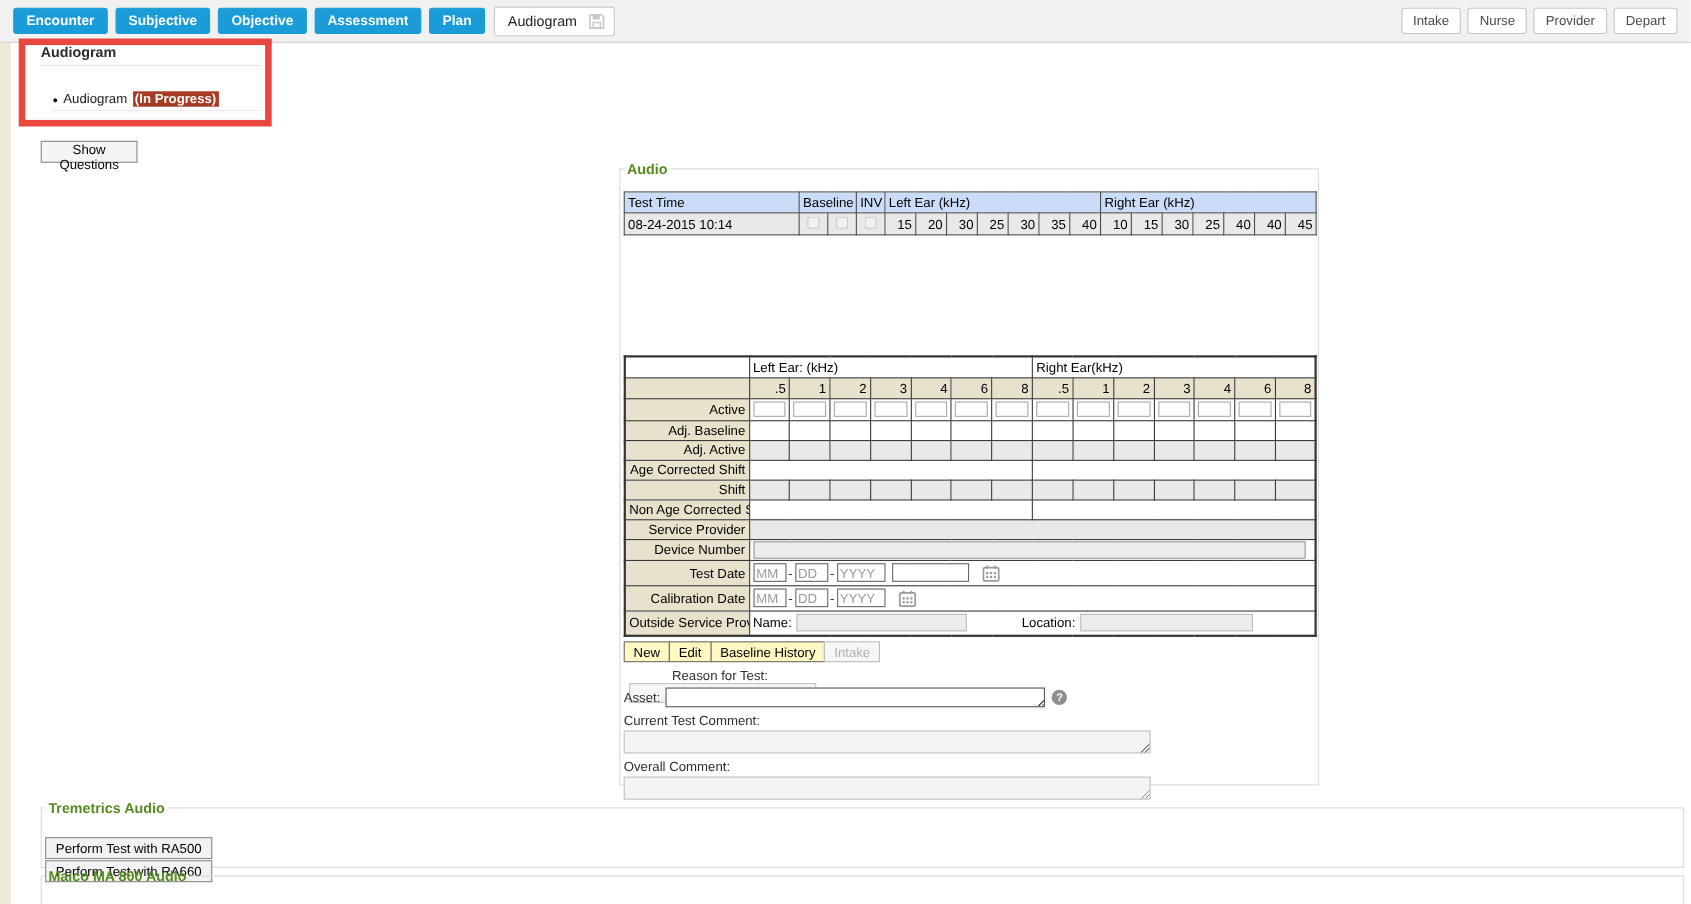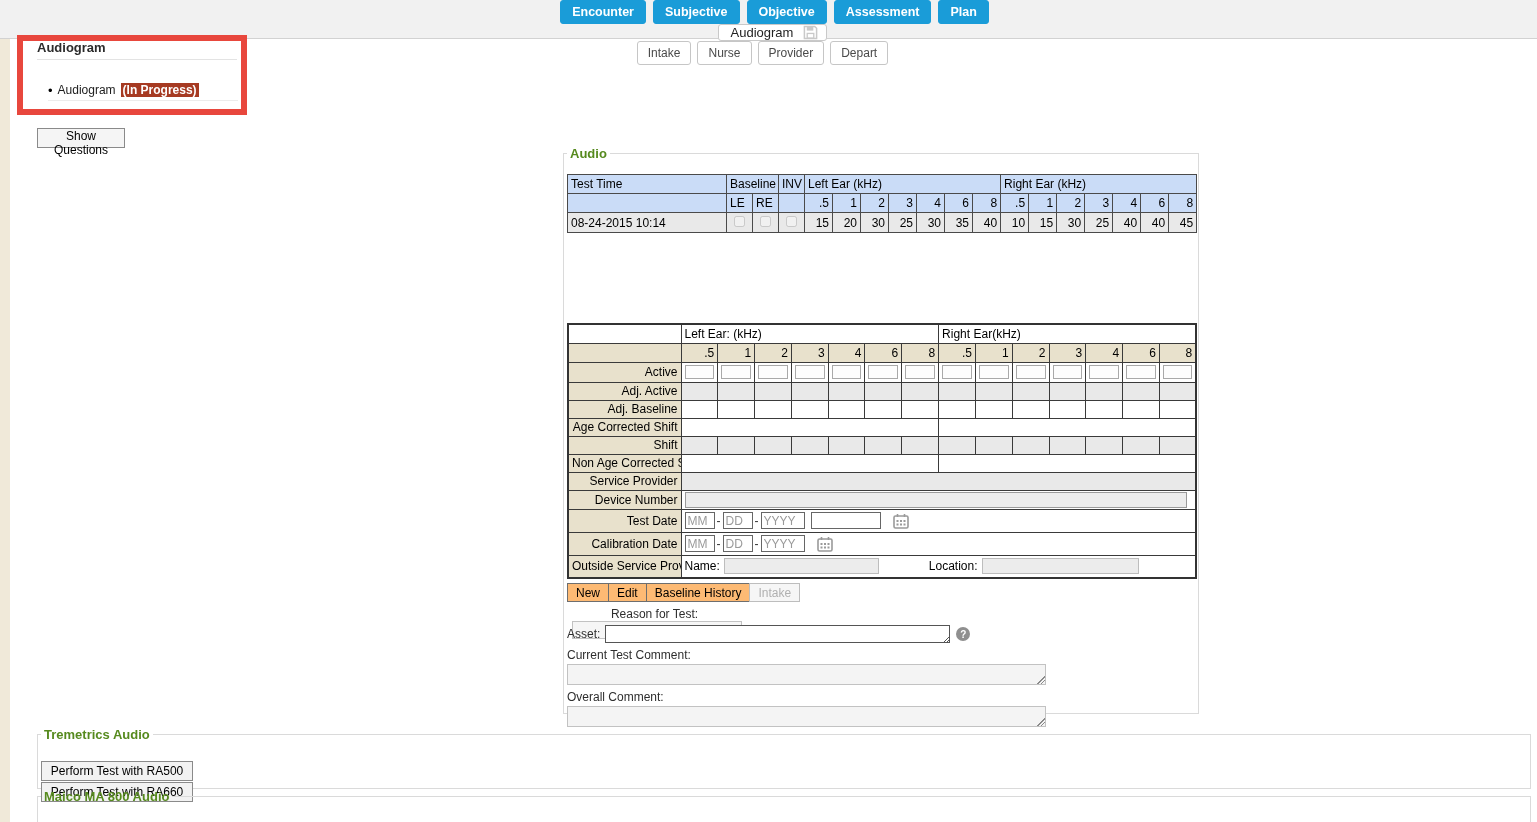--- a/index.html
+++ b/index.html
@@ -11,21 +11,21 @@
     background: #fff;
     position: relative;
     overflow: hidden;
   }
   .screen { position:absolute; inset:0; }
 
   
   .topbar {
     position:absolute; left:0; top:0; width:1537px; height:39px;
     background:#f1f1f1; border-bottom:1px solid #d2d2d2;
-    display:flex; align-items:center; z-index:5;flex-direction:column;
+    display:flex; align-items:center; z-index:5;
   }
   .navgroup { display:flex; gap:7px; margin-left:12px; align-items:center; }
   .navbtn {
     background:#1a9cd8; color:#fff; font-weight:bold; font-size:12.5px;
     border:1px solid #1a9cd8; border-radius:3px; padding:4px 11px; cursor:pointer;
     font-family:"Liberation Sans",sans-serif;
   }
   .tabgroup {
     margin-left:8px; background:#fff; border:1px solid #c9c9c9; border-radius:3px;
     display:flex; align-items:center; height:27px; padding:0 8px 0 12px; gap:10px;
@@ -122,21 +122,21 @@
   .dash { color:#333; }
   .cal-icon { width:16px; height:16px; margin-left:10px; cursor:pointer; }
   .osp-cell { display:flex; align-items:center; gap:4px; }
   .osp-input { height:16px; background:#ececec; border:1px solid #bdbdbd; }
   .osp-name { width:155px; margin-right:46px; }
   .osp-loc { width:157px; }
 
   
   .action-row { position:absolute; left:3px; top:422px; display:flex; }
   .action-btn {
-    height:19px; background:#fdba74; border:1px solid #6e6e6e; font-size:12px;
+    height:19px; background:#fef9c3; border:1px solid #6e6e6e; font-size:12px;
     padding:0 8px; margin-left:-1px; cursor:pointer; font-family:"Liberation Sans",sans-serif;
   }
   .action-btn:first-child { margin-left:0; }
   .action-btn.disabled { color:#b0b0b0; border-color:#bdbdbd; background:#f6f6f6; cursor:default; }
 
   .field-row { position:absolute; left:3px; display:flex; align-items:center; color:#2e2e2e; }
   .reason-row { top:446px;flex-direction:column; }
   .select-box {
     width:170px; height:18px; margin-left:5px; background:#f6f6f6; border:1px solid #c2c2c2;
     display:flex; align-items:center; justify-content:flex-end; padding-right:6px; cursor:pointer;
@@ -233,40 +233,20 @@
           <col style="width:26px">
         <col span="14" style="width:28px">
       </colgroup>
       <tbody>
           <tr class="hdr-row1">
         <td class="hdr">Test Time</td>
         <td class="hdr" colspan="2">Baseline</td>
         <td class="hdr">INV</td>
         <td class="hdr" colspan="7">Left Ear (kHz)</td>
         <td class="hdr" colspan="7">Right Ear (kHz)</td>
-      </tr>
-      <tr class="hdr-row2">
-        <td class="hdr"></td>
-        <td class="hdr">LE</td>
-        <td class="hdr">RE</td>
-        <td class="hdr"></td>
-        <td class="hdr num">.5</td>
-        <td class="hdr num">1</td>
-        <td class="hdr num">2</td>
-        <td class="hdr num">3</td>
-        <td class="hdr num">4</td>
-        <td class="hdr num">6</td>
-        <td class="hdr num">8</td>
-        <td class="hdr num">.5</td>
-        <td class="hdr num">1</td>
-        <td class="hdr num">2</td>
-        <td class="hdr num">3</td>
-        <td class="hdr num">4</td>
-        <td class="hdr num">6</td>
-        <td class="hdr num">8</td>
       </tr>
       <tr class="data-row">
         <td>08-24-2015 10:14</td>
         <td class="cb"><input type="checkbox" disabled="" style=""></td>
         <td class="cb"><input type="checkbox" disabled="" style=""></td>
         <td class="cb"><input type="checkbox" disabled="" style=""></td>
         <td class="num">15</td>
         <td class="num">20</td>
         <td class="num">30</td>
         <td class="num">25</td>
@@ -351,52 +331,52 @@
               <div class="cellbox"></div>
             </td>
         <td>
               <div class="cellbox"></div>
             </td>
         <td>
               <div class="cellbox"></div>
             </td>
       </tr>
       <tr>
+        <td class="rowlabel">Adj. Baseline</td>
+        <td></td>
+            <td></td>
+            <td></td>
+            <td></td>
+            <td></td>
+            <td></td>
+            <td></td>
+        <td></td>
+            <td></td>
+            <td></td>
+            <td></td>
+            <td></td>
+            <td></td>
+            <td></td>
+      </tr>
+      <tr>
         <td class="rowlabel">Adj. Active</td>
         <td class="gray"></td>
             <td class="gray"></td>
             <td class="gray"></td>
             <td class="gray"></td>
             <td class="gray"></td>
             <td class="gray"></td>
             <td class="gray"></td>
         <td class="gray"></td>
             <td class="gray"></td>
             <td class="gray"></td>
             <td class="gray"></td>
             <td class="gray"></td>
             <td class="gray"></td>
             <td class="gray"></td>
-      </tr>
-      <tr>
-        <td class="rowlabel">Adj. Baseline</td>
-        <td></td>
-            <td></td>
-            <td></td>
-            <td></td>
-            <td></td>
-            <td></td>
-            <td></td>
-        <td></td>
-            <td></td>
-            <td></td>
-            <td></td>
-            <td></td>
-            <td></td>
-            <td></td>
       </tr>
       <tr>
         <td class="rowlabel">Age Corrected Shift</td>
         <td colspan="7"></td>
             <td colspan="7"></td>
       </tr>
       <tr>
         <td class="rowlabel">Shift</td>
         <td class="gray"></td>
             <td class="gray"></td>

